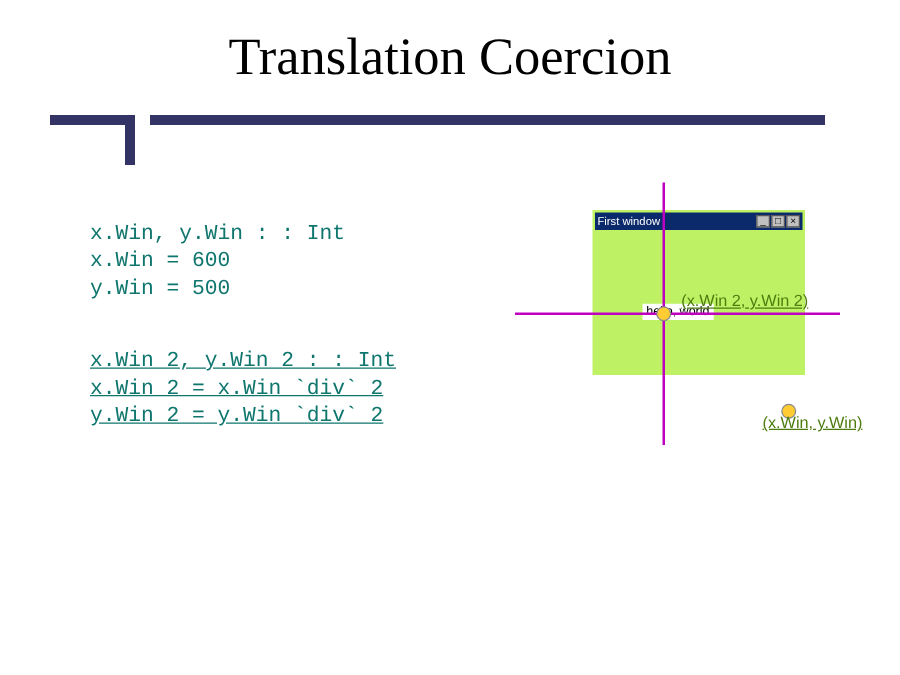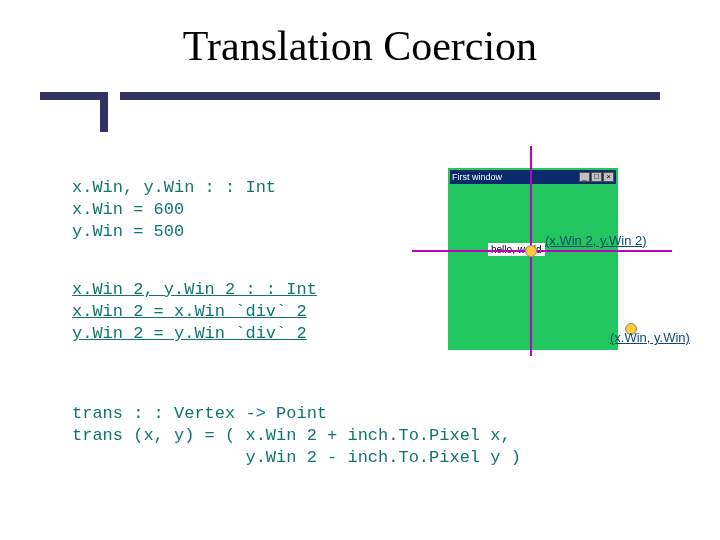--- a/index.html
+++ b/index.html
@@ -83,25 +83,25 @@
   .axis-h {
     position: absolute;
     left: -8px;
     top: 92px;
     width: 260px;
     height: 2px;
     background: #c000c0;
   }
   .win {
     position: absolute;
-    left: 28px;
+    left: 54px;
     top: 10px;
     width: 170px;
-    height: 182px;
-    background: #22c55e;
+    height: 132px;
+    background: #bef264;
   }
   .win-titlebar {
     position: absolute;
     left: 2px; top: 2px; right: 2px;
     height: 14px;
     background: #0b2a6b;
     display: flex;
     align-items: center;
     justify-content: space-between;
     padding: 0 2px;
@@ -144,21 +144,21 @@
     border-radius: 50%;
     background: #ffcc33;
     border: 1px solid #888;
   }
   .b1 { left: 105px; top: 87px; }
   .b2 { left: 205px; top: 165px; }
   .label {
     position: absolute;
     font-family: Arial, sans-serif;
     font-size: 13px;
-    color: #0c4a6e;
+    color: #4d7c0f;
     text-decoration: underline;
     white-space: nowrap;
   }
   .l1 { left: 125px; top: 75px; }
   .l2 { left: 190px; top: 172px; }
 </style>
 </head>
 <body>
 
 <div class="slide">
@@ -168,23 +168,20 @@
   <div class="bar"></div>
   <div class="bar-gap"></div>
   <div class="bar-notch"></div>
 
   <pre class="code code1">x.Win, y.Win : : Int
 x.Win = 600
 y.Win = 500</pre>
   <pre class="code code2">x.Win 2, y.Win 2 : : Int
 x.Win 2 = x.Win `div` 2
 y.Win 2 = y.Win `div` 2</pre>
-  <pre class="code code3">trans : : Vertex -&gt; Point
-trans (x, y) = ( x.Win 2 + inch.To.Pixel x,
-                 y.Win 2 - inch.To.Pixel y )</pre>
 
   <div class="fig">
     <div class="win">
       <div class="win-titlebar">
         <span class="win-title">First window</span>
         <span class="win-btns">
           <span class="win-btn">_</span>
           <span class="win-btn">□</span>
           <span class="win-btn">×</span>
         </span>

